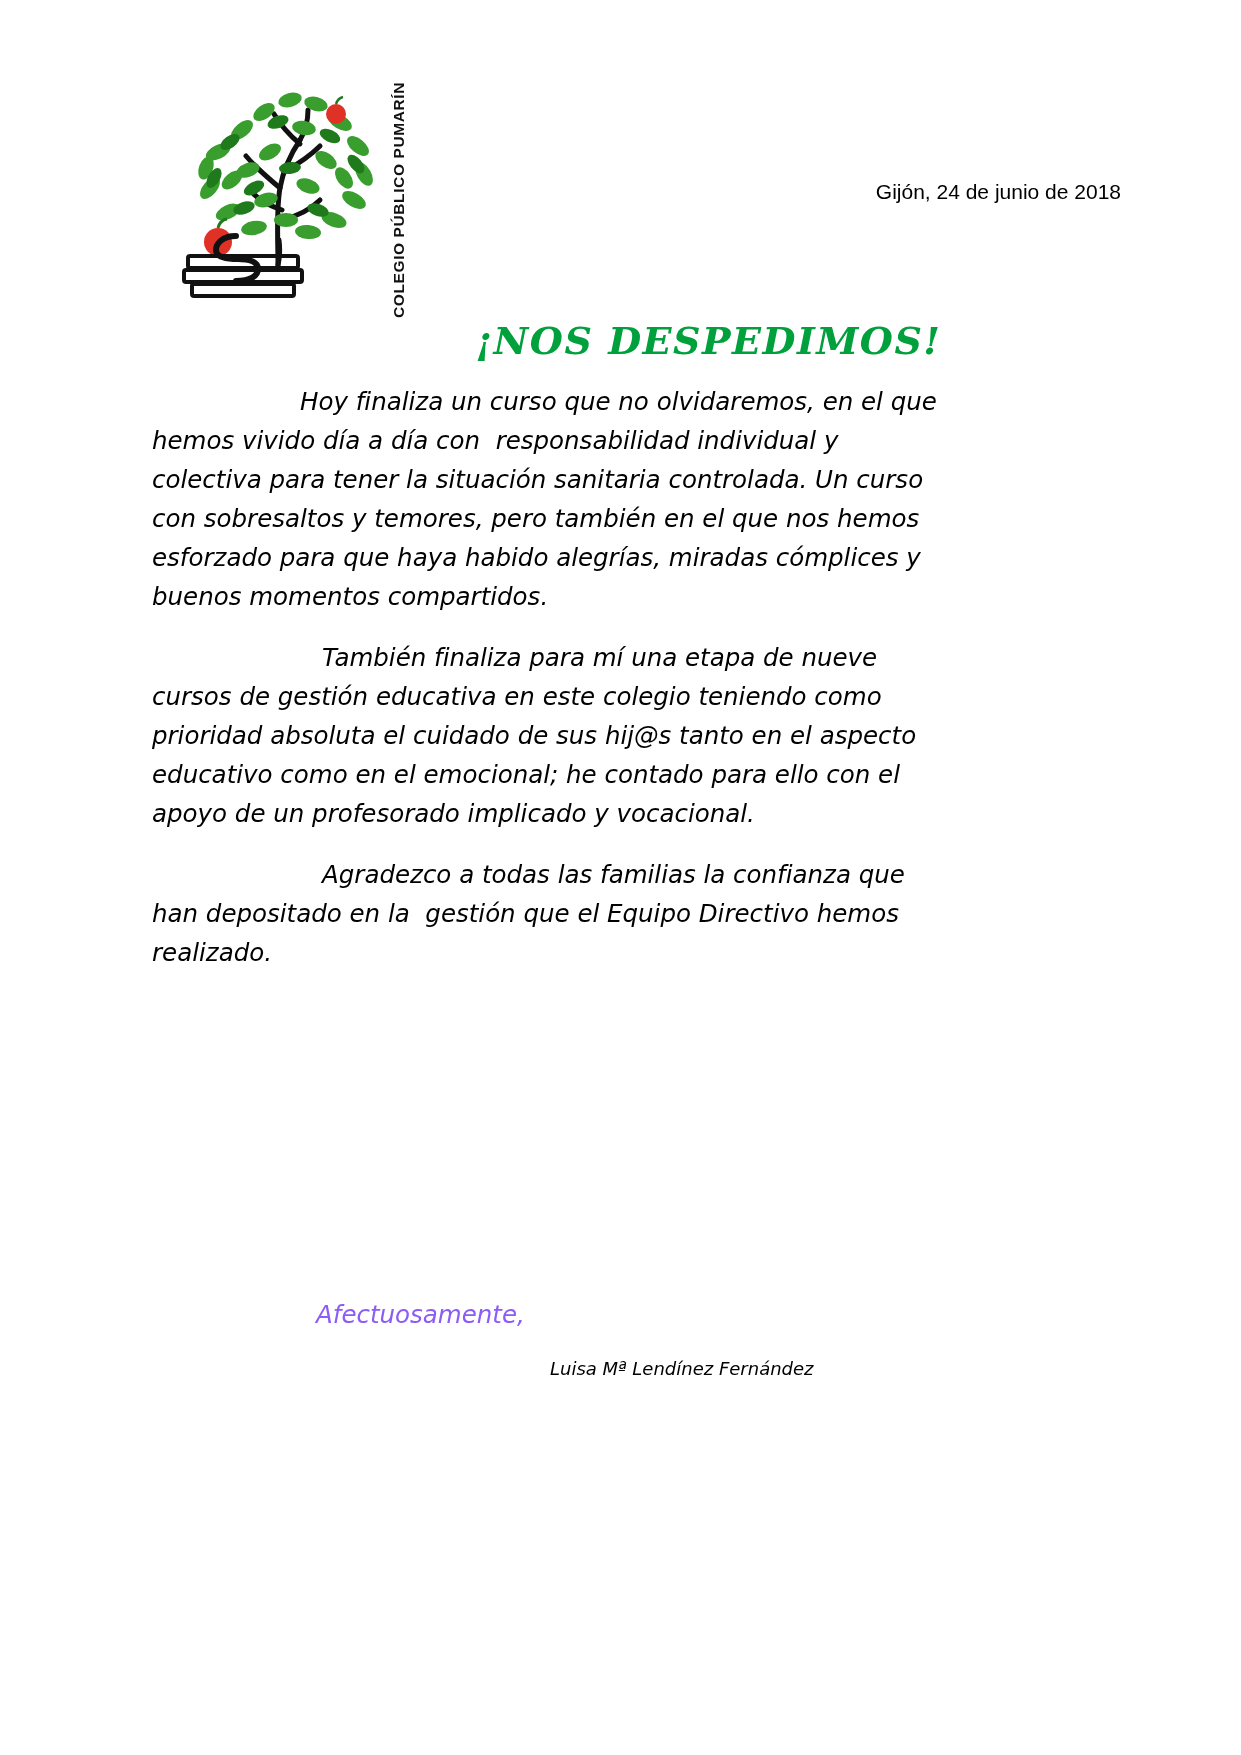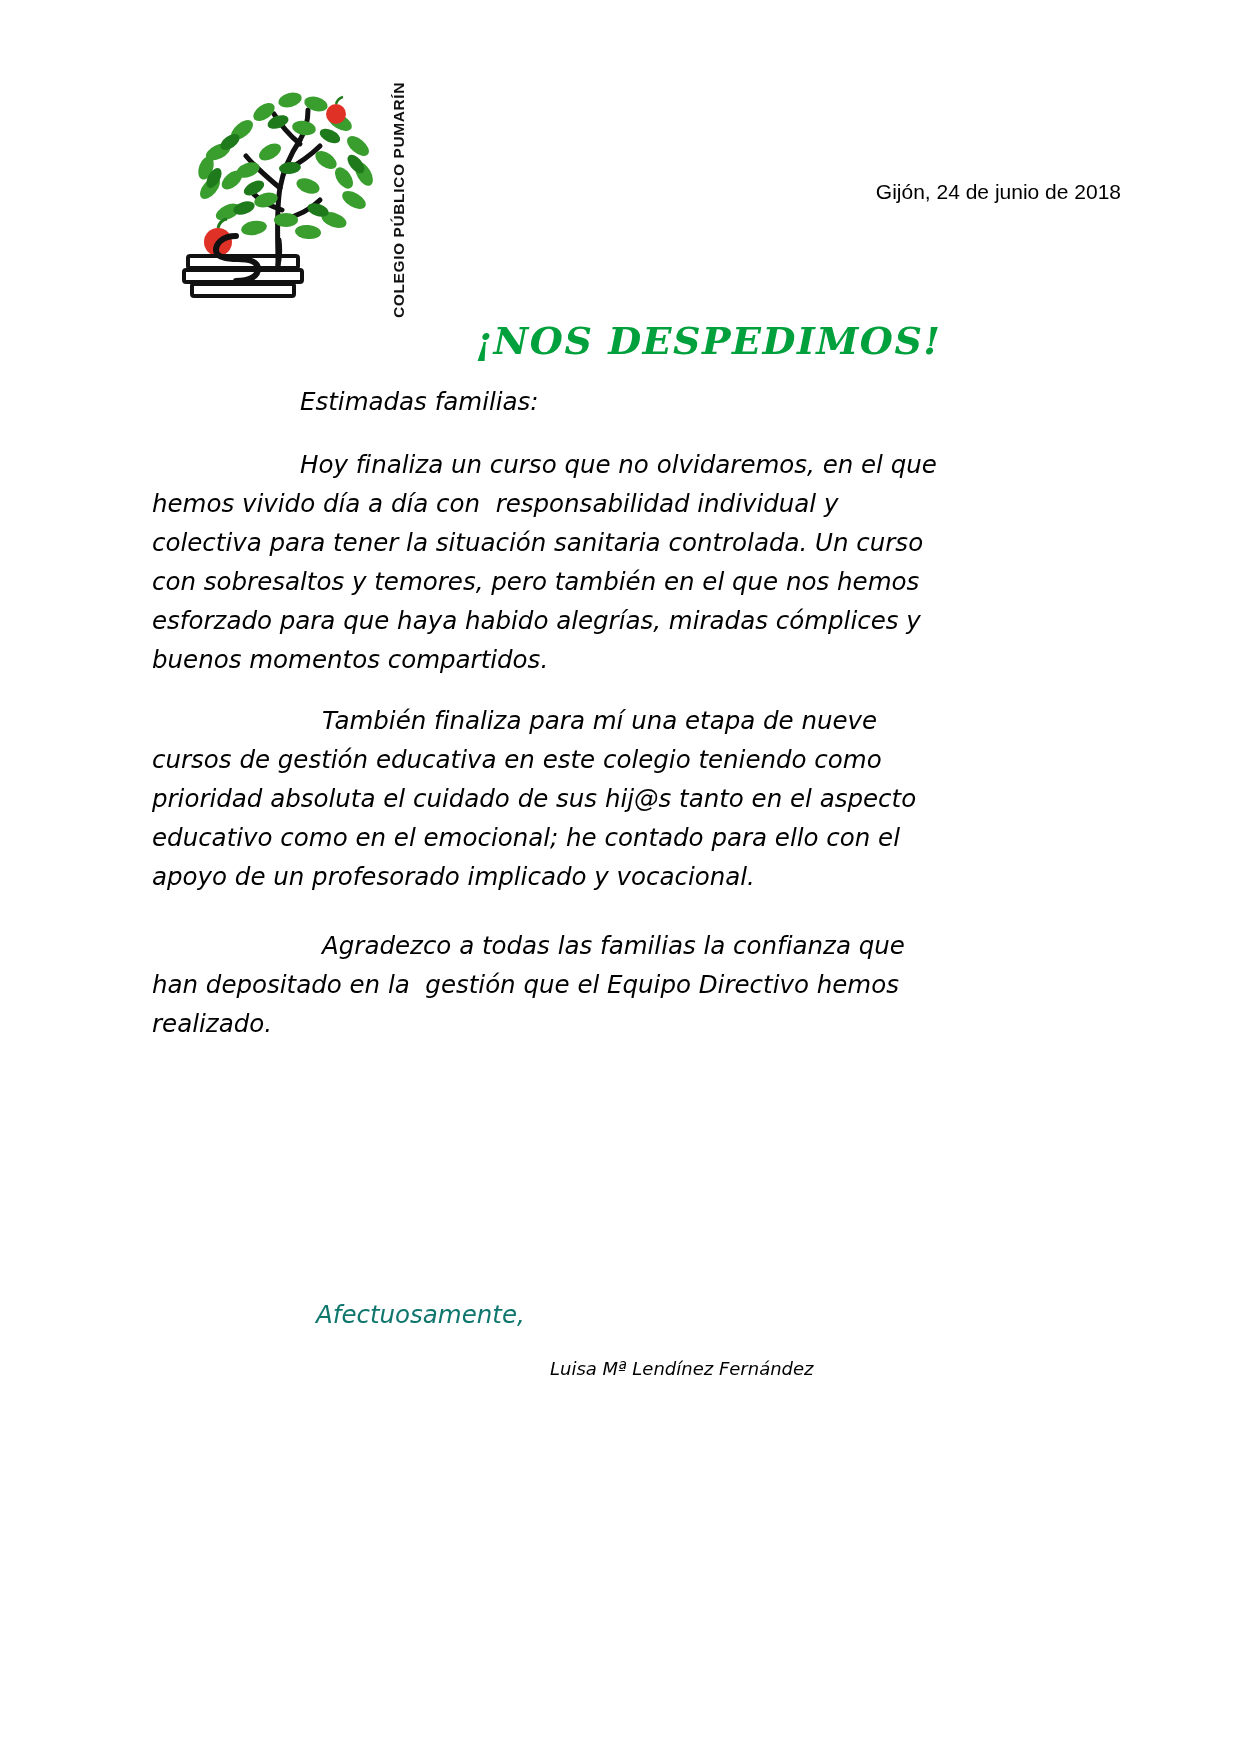--- a/index.html
+++ b/index.html
@@ -103,32 +103,32 @@
     margin: 0 0 16px 0;
     white-space: pre-wrap;
   }
 
   .para.greeting {
     text-indent: 148px;
     margin-bottom: 24px;
   }
 
   .para.p1 { text-indent: 148px; margin-bottom: 22px; font-style: italic; }
-  .para.p2 { text-indent: 170px; margin-bottom: 30px; }
+  .para.p2 { text-indent: 170px; margin-bottom: 22px; }
   .para.p3 { text-indent: 170px; margin-bottom: 22px; }
   .para.p4 { text-indent: 160px; margin-bottom: 22px; }
 
   .closing {
     position: absolute;
     top: 1300px;
     left: 316px;
     font-family: "DejaVu Sans", sans-serif;
     font-style: italic;
     font-size: 24.5px;
-    color: #0f766e;
+    color: #8b5cf6;
   }
 
   .signature {
     position: absolute;
     top: 1358px;
     left: 550px;
     font-family: "DejaVu Sans", sans-serif;
     font-style: italic;
     font-size: 18px;
     color: #000000;
@@ -211,21 +211,20 @@
       </svg>
       <div class="logo-vertical-text">COLEGIO PÚBLICO PUMARÍN</div>
     </div>
 
     <div class="date-line">Gijón, 24 de junio de 2018</div>
   </div>
 
   <div class="title">¡NOS DESPEDIMOS!</div>
 
   <div class="body-text">
-    <p class="para greeting">Estimadas familias:</p>
     <p class="para p1">Hoy finaliza un curso que no olvidaremos, en el que hemos vivido día a día con  responsabilidad individual y colectiva para tener la situación sanitaria controlada. Un curso con sobresaltos y temores, pero también en el que nos hemos esforzado para que haya habido alegrías, miradas cómplices y buenos momentos compartidos.</p>
     <p class="para p2">También finaliza para mí una etapa de nueve cursos de gestión educativa en este colegio teniendo como prioridad absoluta el cuidado de sus hij@s tanto en el aspecto educativo como en el emocional; he contado para ello con el apoyo de un profesorado implicado y vocacional.</p>
     <p class="para p3">Agradezco a todas las familias la confianza que han depositado en la  gestión que el Equipo Directivo hemos realizado.</p>
   </div>
 
   <div class="closing">Afectuosamente,</div>
   <div class="signature">Luisa Mª Lendínez Fernández</div>
 
 </div>
 

